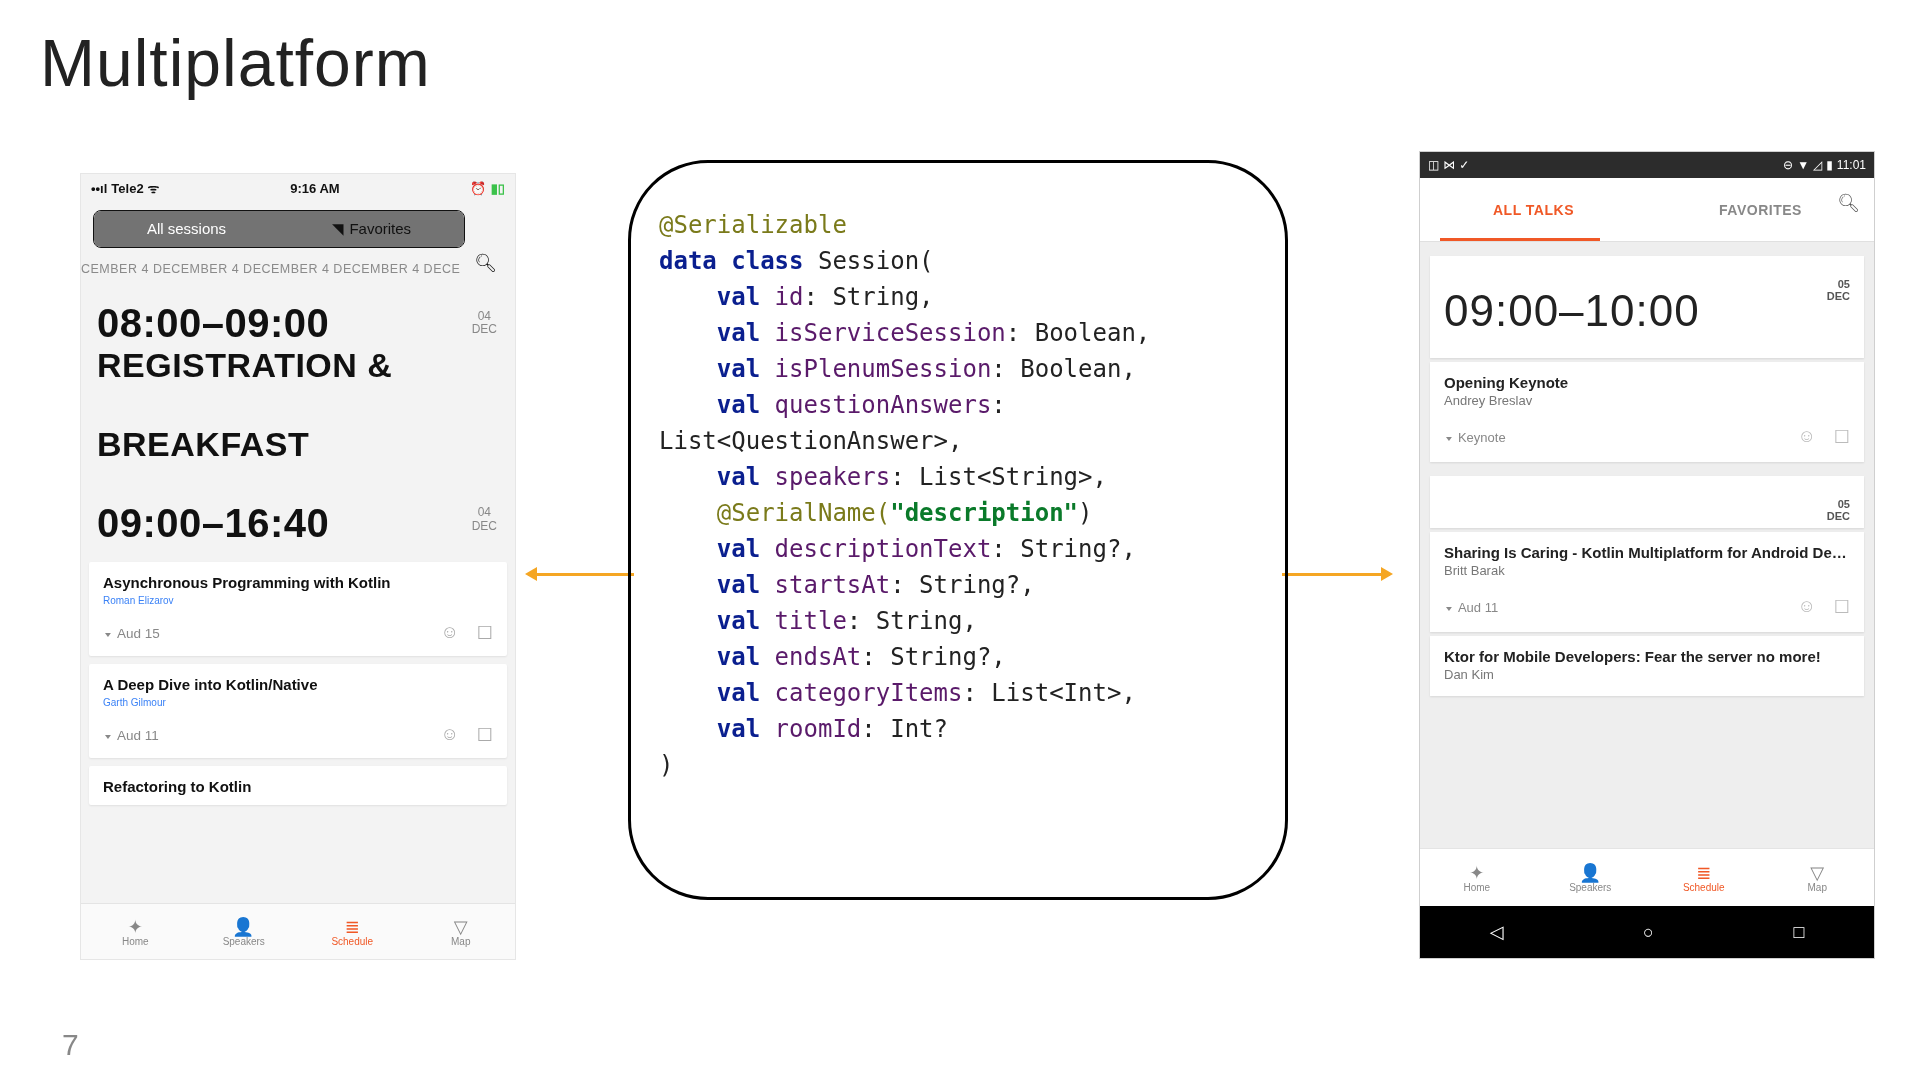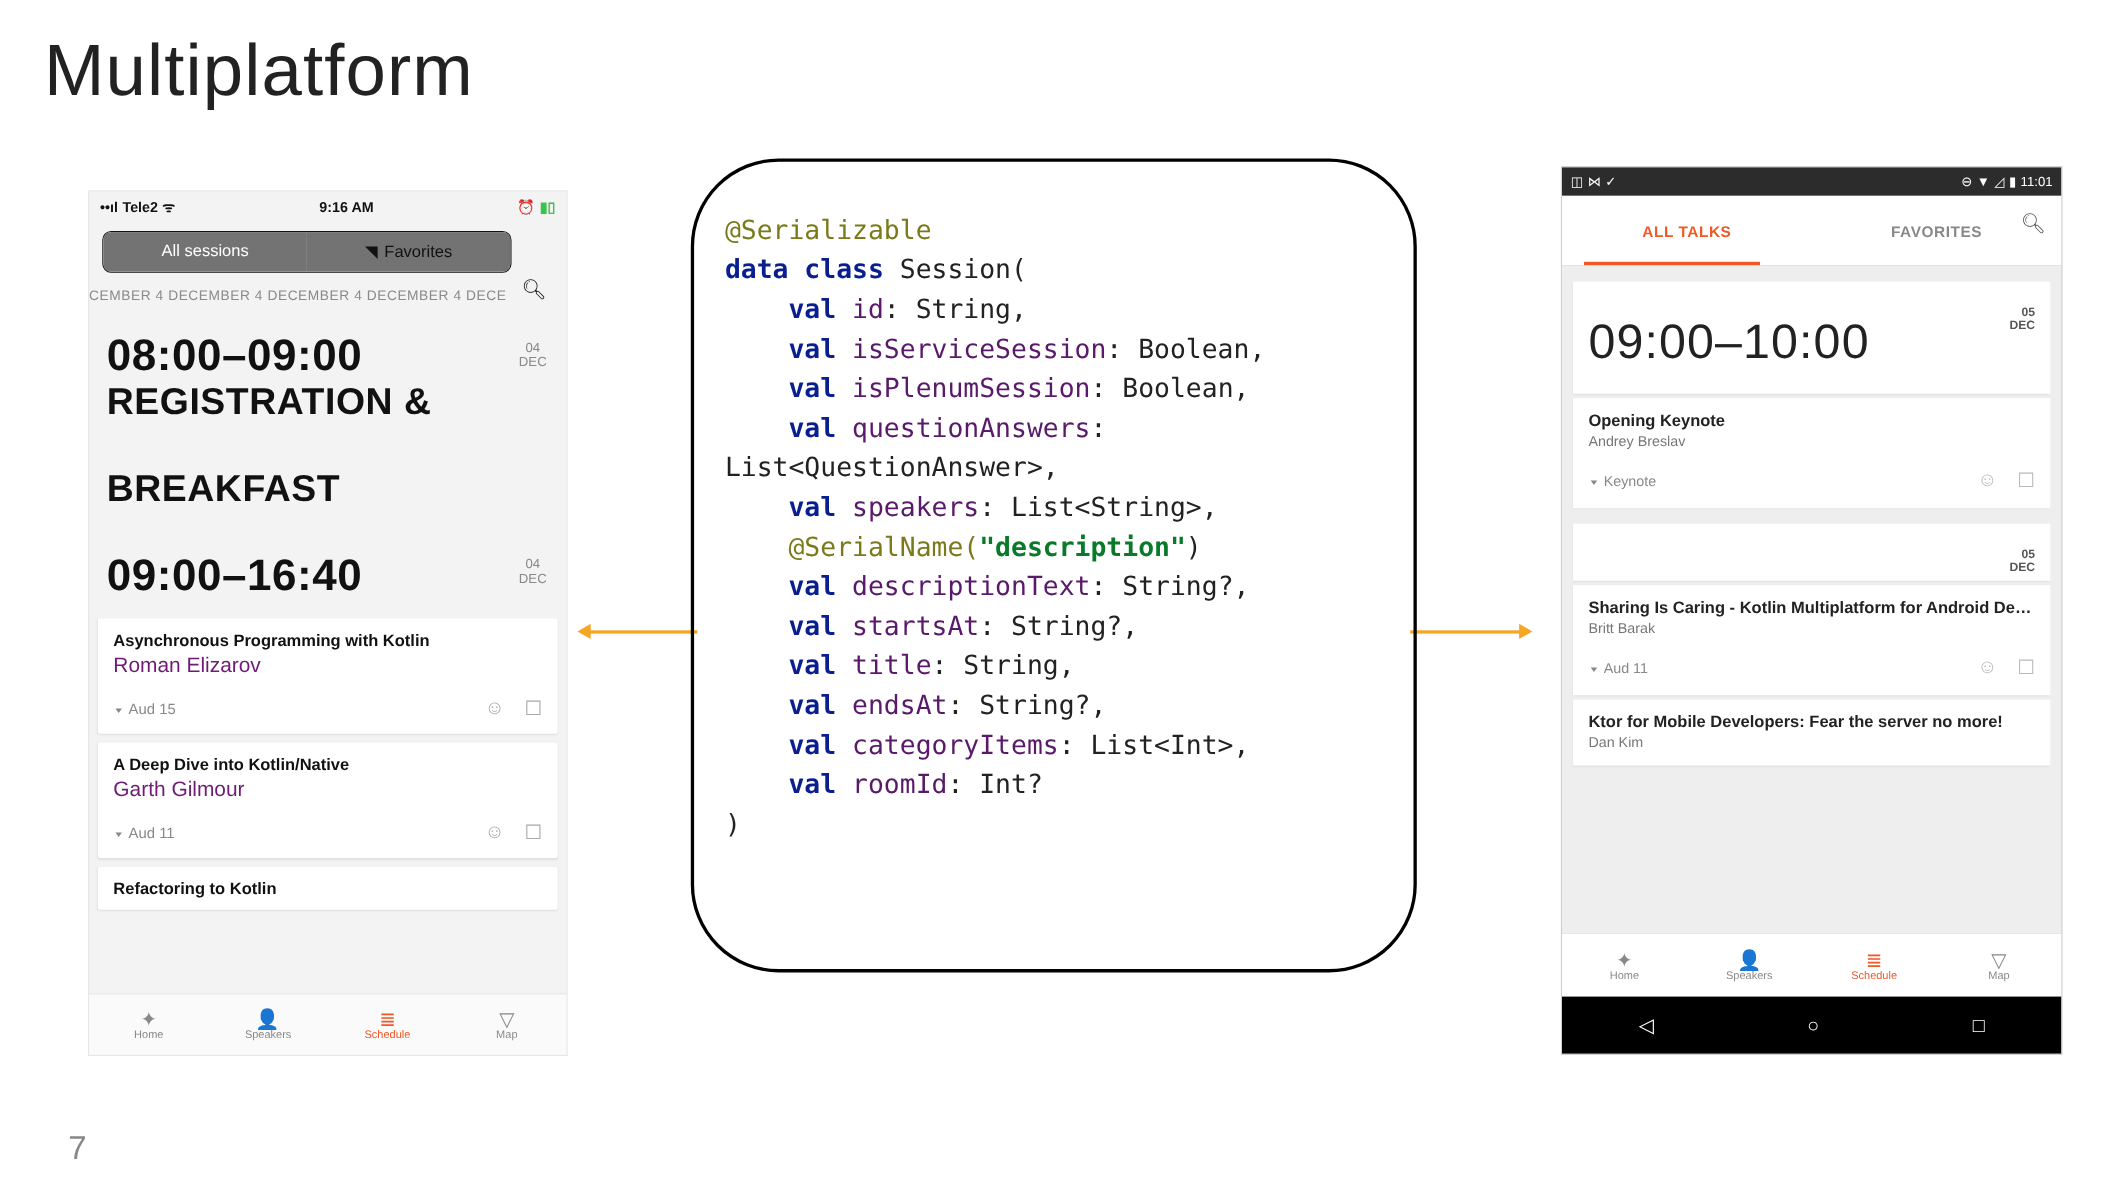--- a/index.html
+++ b/index.html
@@ -81,37 +81,37 @@
   }
   .ios-date-tag {
     position:absolute; right:18px; font-size:12px; color:#888; text-align:center; line-height:1.1;
   }
   .ios-card {
     background:#fff; margin:8px 8px; border-radius:2px; padding:12px 14px;
     box-shadow:0 1px 2px rgba(0,0,0,.08);
     position:relative;
   }
   .ios-card-title { font-size:15px; font-weight:700; margin-bottom:4px; }
-  .ios-card-sub { font-size:19px; color:#701a75; }
+  .ios-card-sub { font-size:10px; color:#3b82f6; }
   .ios-card-row2 { display:flex; justify-content:space-between; align-items:center; margin-top:16px; color:#888; }
   .ios-card-room { font-size:13.5px; }
   .ios-card-icons { display:flex; gap:18px; font-size:18px; color:#aaa; }
   .ios-tabbar {
     position:absolute; bottom:0; left:0; right:0; height:56px; background:#fafafa;
     display:flex; border-top:1px solid #e4e4e4;
   }
   .tabbar-item { flex:1; display:flex; flex-direction:column; align-items:center; justify-content:center; font-size:10px; color:#888; }
   .tabbar-item.active { color:#f05826; }
   .tabbar-icon { font-size:18px; height:20px; }
 
   
   .code-bubble {
     position:absolute;
     left:628px;
-    top:144px;
+    top:160px;
     width:660px;
     height:740px;
     border:3px solid #000;
     border-radius:80px;
     padding:44px 28px;
     font-family: "Menlo", "Consolas", monospace;
     font-size:24px;
     line-height:1.5;
     white-space:pre;
   }

